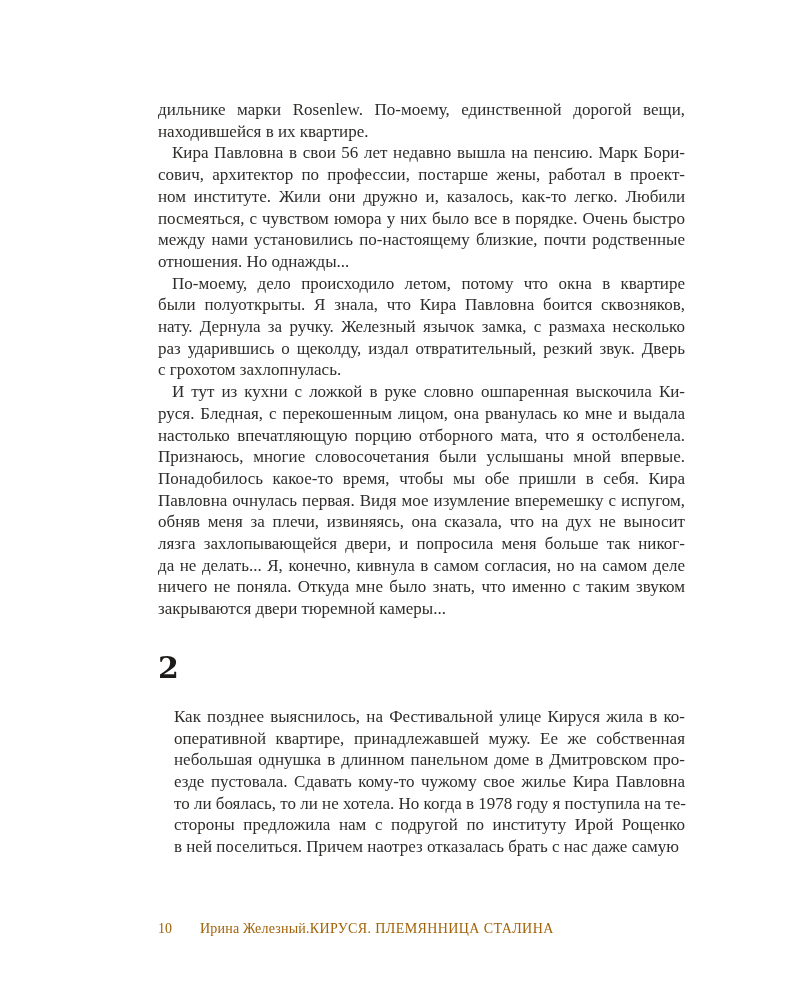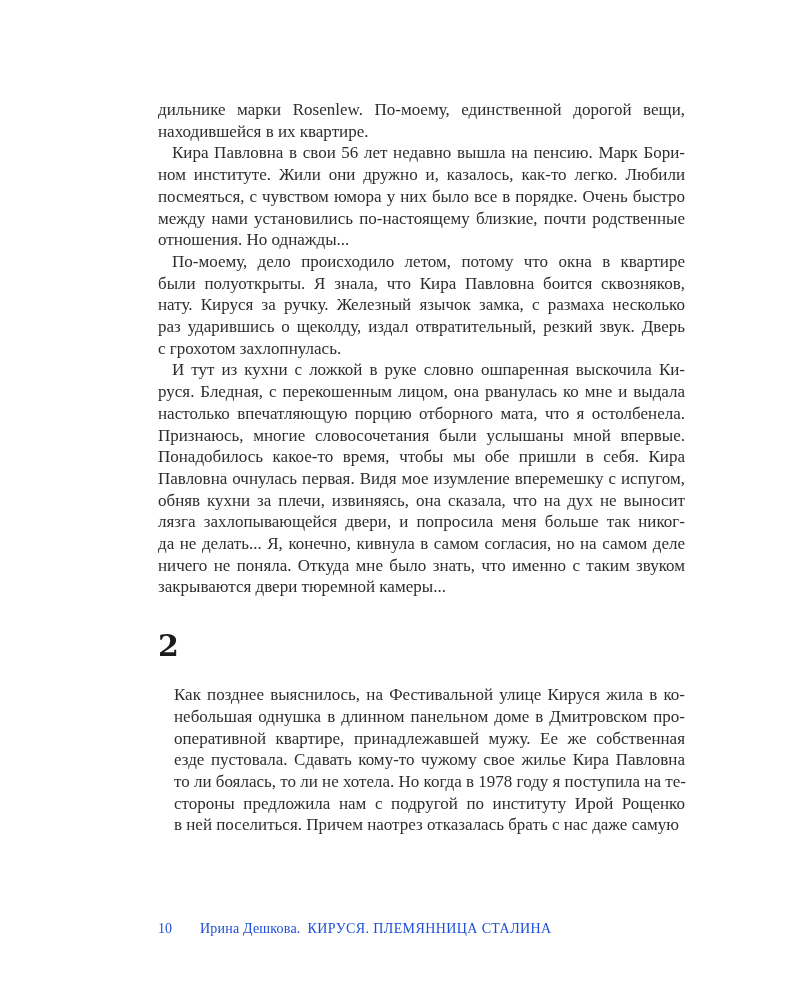--- a/index.html
+++ b/index.html
@@ -52,83 +52,83 @@
   }
   .running-footer {
     position: absolute;
     left: 158px;
     top: 920px;
     width: 527px;
     display: flex;
     align-items: baseline;
     font-size: 14px;
     line-height: 18px;
-    color: #1d4ed8;
+    color: #a16207;
   }
   .footer-page-number {
     flex: 0 0 auto;
   }
   .footer-title {
     margin-left: 28px;
     white-space: nowrap;
   }
   .footer-author {
     letter-spacing: 0.2px;
   }
   .footer-book {
-    margin-left: 7px;
     letter-spacing: 0.4px;
   }
 </style>
 </head>
 <body>
 
 <div class="page">
   <div class="text-block">
       <div class="para">
         <div class="line">дильнике марки Rosenlew. По-моему, единственной дорогой вещи,</div>
         <div class="line last">находившейся в их квартире.</div>
       </div>
       <div class="para indent">
         <div class="line">Кира Павловна в свои 56 лет недавно вышла на пенсию. Марк Бори-</div>
+        <div class="line">сович, архитектор по профессии, постарше жены, работал в проект-</div>
         <div class="line">ном институте. Жили они дружно и, казалось, как-то легко. Любили</div>
         <div class="line">посмеяться, с чувством юмора у них было все в порядке. Очень быстро</div>
         <div class="line">между нами установились по-настоящему близкие, почти родственные</div>
         <div class="line last">отношения. Но однажды...</div>
       </div>
       <div class="para indent">
         <div class="line">По-моему, дело происходило летом, потому что окна в квартире</div>
         <div class="line">были полуоткрыты. Я знала, что Кира Павловна боится сквозняков,</div>
-        <div class="line">нату. Кируся за ручку. Железный язычок замка, с размаха несколько</div>
+        <div class="line">нату. Дернула за ручку. Железный язычок замка, с размаха несколько</div>
         <div class="line">раз ударившись о щеколду, издал отвратительный, резкий звук. Дверь</div>
         <div class="line last">с грохотом захлопнулась.</div>
       </div>
       <div class="para indent">
         <div class="line">И тут из кухни с ложкой в руке словно ошпаренная выскочила Ки-</div>
         <div class="line">руся. Бледная, с перекошенным лицом, она рванулась ко мне и выдала</div>
         <div class="line">настолько впечатляющую порцию отборного мата, что я остолбенела.</div>
         <div class="line">Признаюсь, многие словосочетания были услышаны мной впервые.</div>
         <div class="line">Понадобилось какое-то время, чтобы мы обе пришли в себя. Кира</div>
         <div class="line">Павловна очнулась первая. Видя мое изумление вперемешку с испугом,</div>
-        <div class="line">обняв кухни за плечи, извиняясь, она сказала, что на дух не выносит</div>
+        <div class="line">обняв меня за плечи, извиняясь, она сказала, что на дух не выносит</div>
         <div class="line">лязга захлопывающейся двери, и попросила меня больше так никог-</div>
         <div class="line">да не делать... Я, конечно, кивнула в самом согласия, но на самом деле</div>
         <div class="line">ничего не поняла. Откуда мне было знать, что именно с таким звуком</div>
         <div class="line last">закрываются двери тюремной камеры...</div>
       </div>
       <div class="chapter-heading">2</div>
       <div class="para chapter-start">
         <div class="line">Как позднее выяснилось, на Фестивальной улице Кируся жила в ко-</div>
+        <div class="line">оперативной квартире, принадлежавшей мужу. Ее же собственная</div>
         <div class="line">небольшая однушка в длинном панельном доме в Дмитровском про-</div>
-        <div class="line">оперативной квартире, принадлежавшей мужу. Ее же собственная</div>
         <div class="line">езде пустовала. Сдавать кому-то чужому свое жилье Кира Павловна</div>
         <div class="line">то ли боялась, то ли не хотела. Но когда в 1978 году я поступила на те-</div>
         <div class="line">стороны предложила нам с подругой по институту Ирой Рощенко</div>
         <div class="line last">в ней поселиться. Причем наотрез отказалась брать с нас даже самую</div>
       </div>
     </div>
   <div class="running-footer">
     <span class="footer-page-number">10</span>
     <span class="footer-title">
-      <span class="footer-author">Ирина Дешкова.</span><span class="footer-book">КИРУСЯ. ПЛЕМЯННИЦА СТАЛИНА</span>
+      <span class="footer-author">Ирина Железный.</span><span class="footer-book">КИРУСЯ. ПЛЕМЯННИЦА СТАЛИНА</span>
     </span>
   </div>
 </div>
 
 </body></html>

